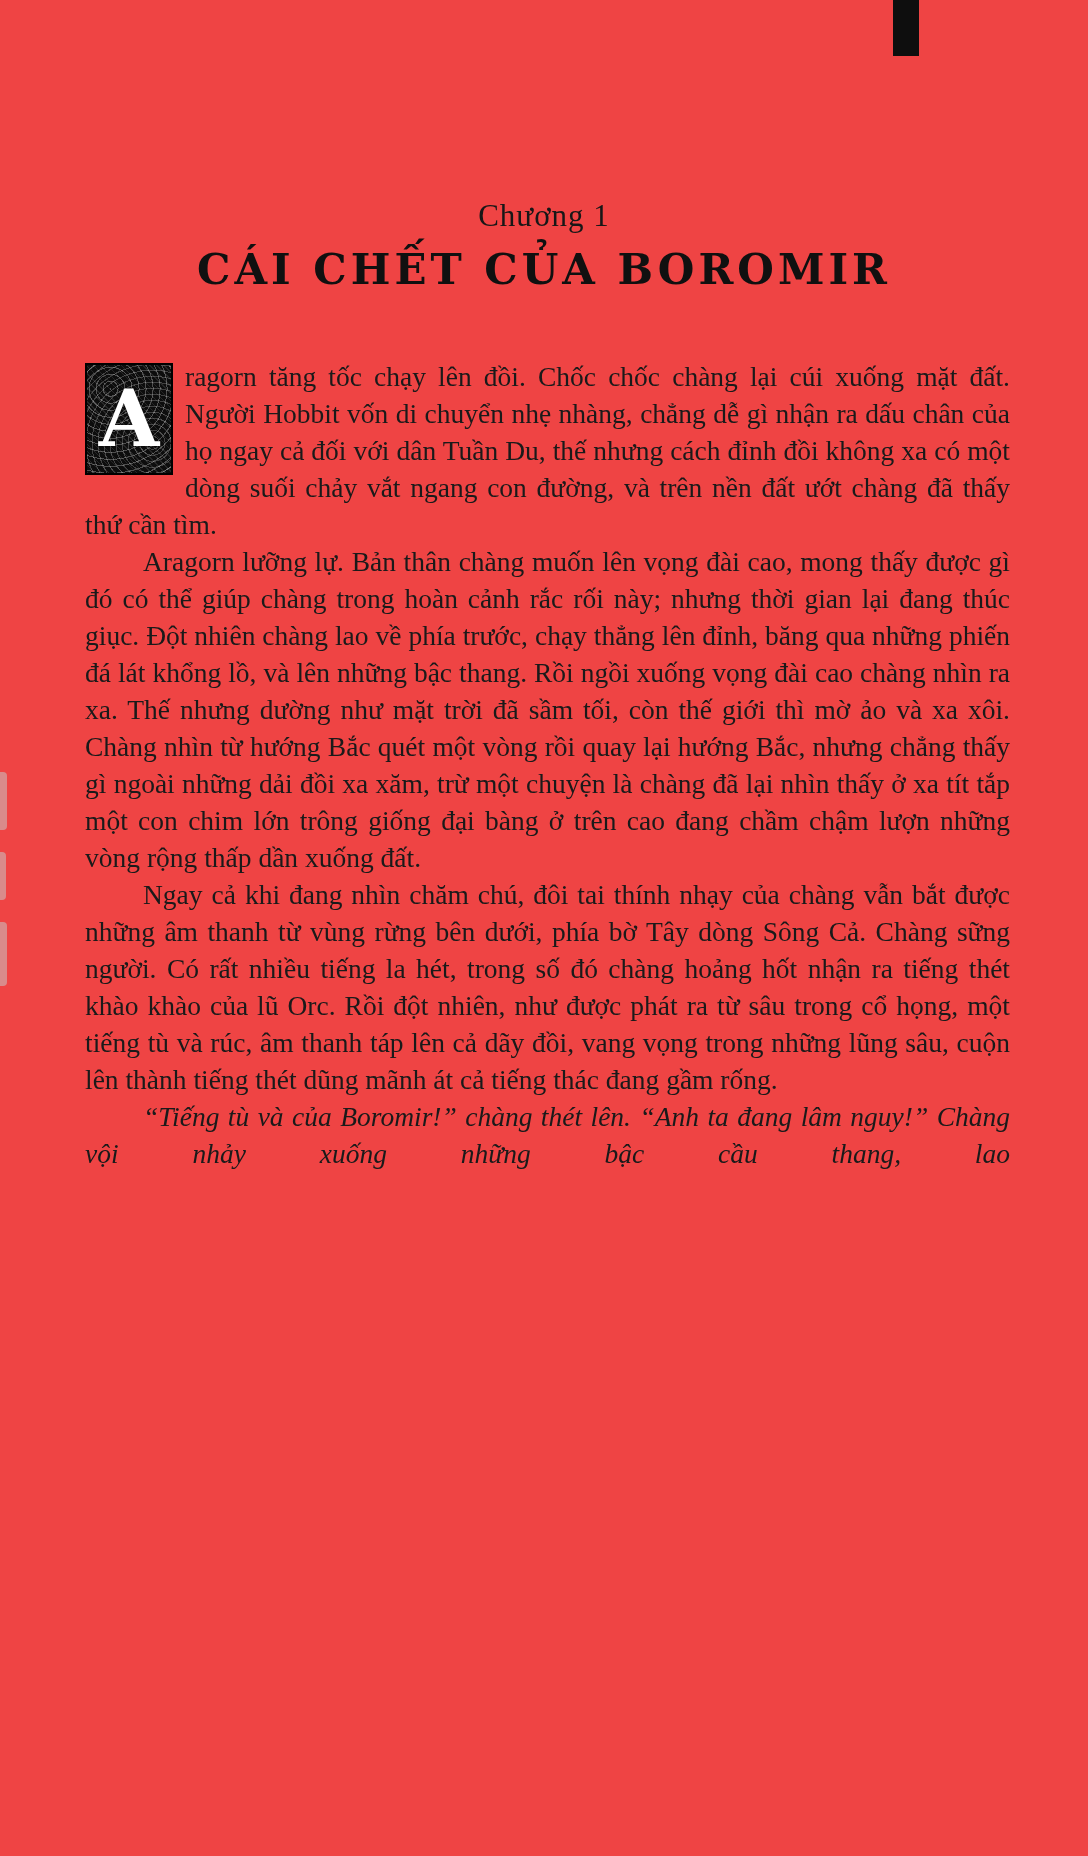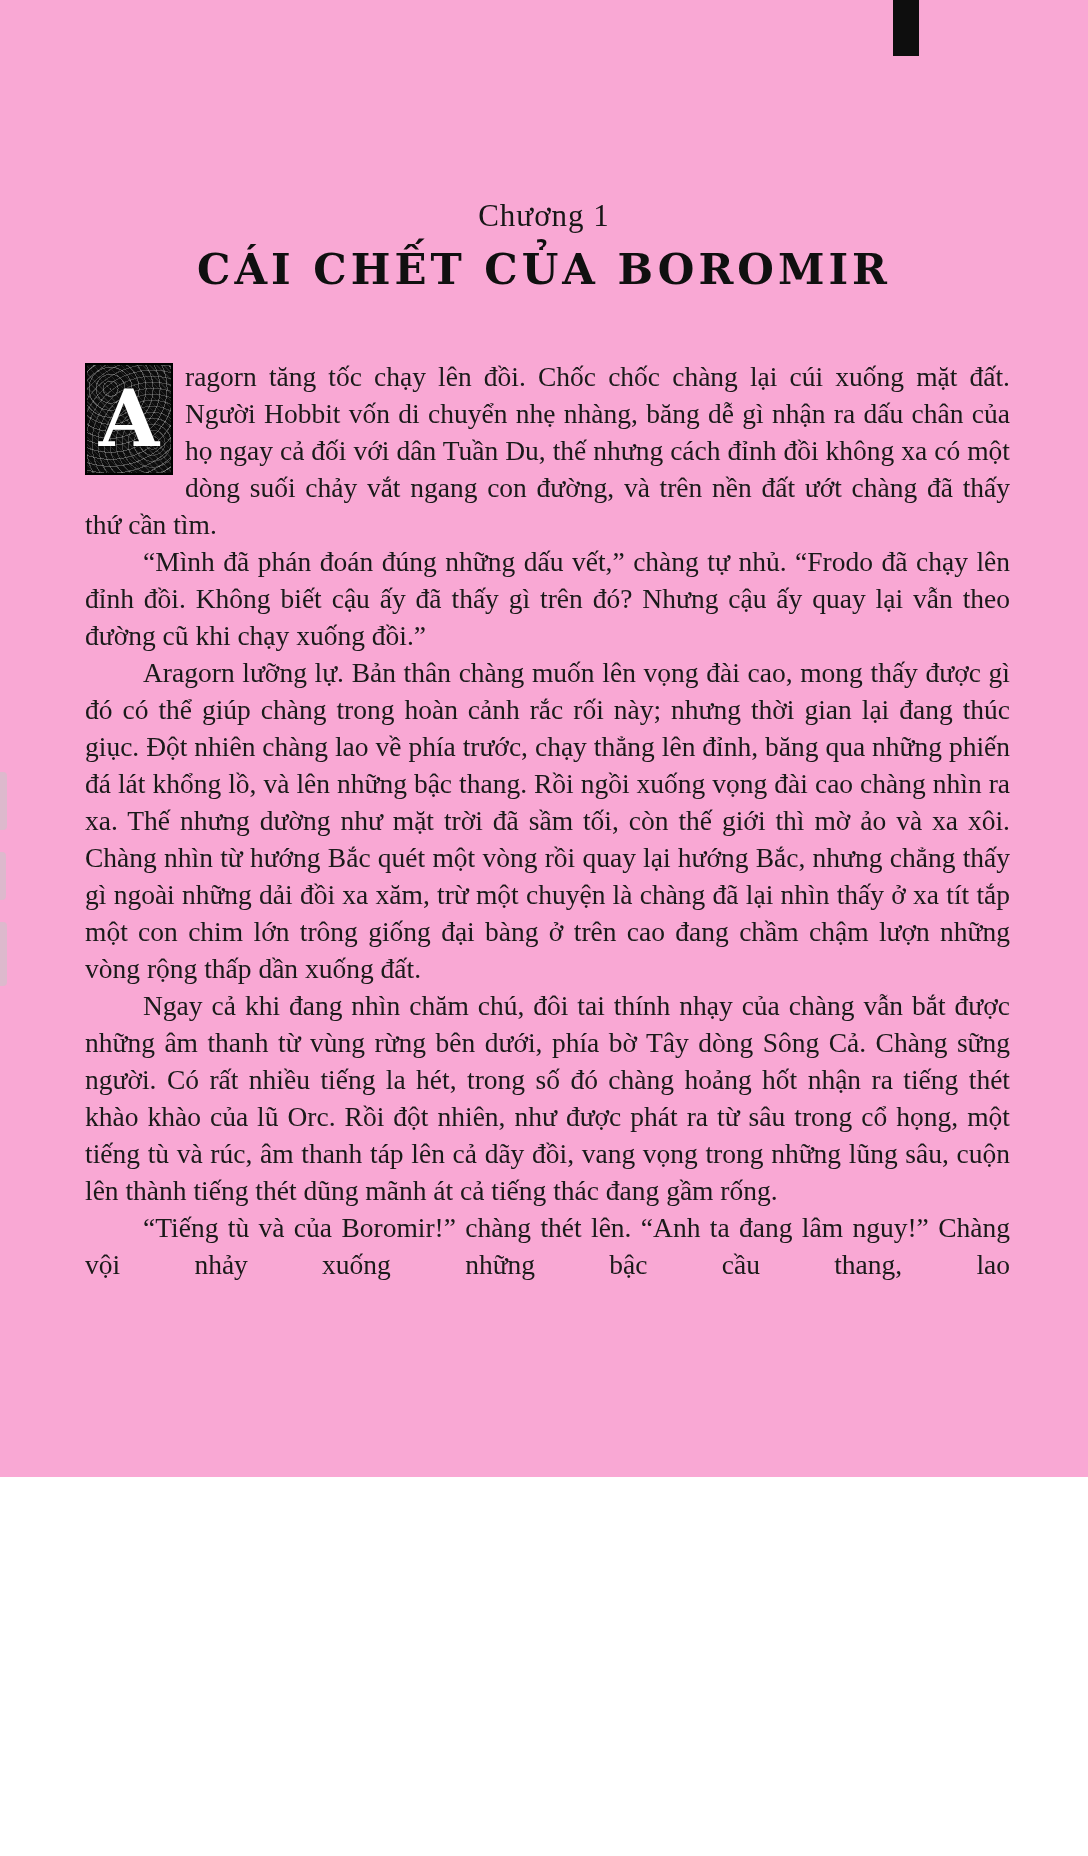--- a/index.html
+++ b/index.html
@@ -3,22 +3,22 @@
 <meta charset="utf-8">
 <style>
   html, body {
     margin: 0;
     padding: 0;
     background: #ffffff;
   }
   .page {
     position: relative;
     width: 1088px;
-    height: 1477px;
-    background: #f9a8d4;
+    height: 1856px;
+    background: #ef4444;
     overflow: hidden;
     font-family: "Liberation Serif", "DejaVu Serif", serif;
     color: #1a1a1a;
     box-sizing: border-box;
     padding-top: 198px;
   }
   
   .corner-mark {
     position: absolute;
     top: 0;
@@ -64,20 +64,21 @@
     text-align: justify;
   }
   .para {
     margin: 0;
   }
   .para.indent {
     text-indent: 58px;
   }
   .para.justify-last {
     text-align-last: justify;
+    font-style: italic;
   }
   
   .drop-cap {
     float: left;
     width: 88px;
     height: 112px;
     margin: 5px 12px 2px 0;
     background-color: #0d0d0d;
     background-image:
       repeating-radial-gradient(circle at 28% 22%, rgba(255,255,255,0.28) 0 1px, transparent 1px 7px),
@@ -110,24 +111,23 @@
 
   <div class="chapter-label">Chương 1</div>
 
   <h1 class="chapter-title">CÁI CHẾT CỦA BOROMIR</h1>
 
   <div class="text-block">
 
     <p class="para">
       <span class="drop-cap">
         <span class="drop-cap-letter">A</span>
-      </span><span>ragorn tăng tốc chạy lên đồi. Chốc chốc chàng lại cúi xuống mặt đất. Người Hobbit vốn di chuyển nhẹ nhàng, băng dễ gì nhận ra dấu chân của họ ngay cả đối với dân Tuần Du, thế nhưng cách đỉnh đồi không xa có một dòng suối chảy vắt ngang con đường, và trên nền đất ướt chàng đã thấy thứ cần tìm.</span>
+      </span><span>ragorn tăng tốc chạy lên đồi. Chốc chốc chàng lại cúi xuống mặt đất. Người Hobbit vốn di chuyển nhẹ nhàng, chẳng dễ gì nhận ra dấu chân của họ ngay cả đối với dân Tuần Du, thế nhưng cách đỉnh đồi không xa có một dòng suối chảy vắt ngang con đường, và trên nền đất ướt chàng đã thấy thứ cần tìm.</span>
     </p>
 
-    <p class="para indent">“Mình đã phán đoán đúng những dấu vết,” chàng tự nhủ. “Frodo đã chạy lên đỉnh đồi. Không biết cậu ấy đã thấy gì trên đó? Nhưng cậu ấy quay lại vẫn theo đường cũ khi chạy xuống đồi.”</p>
 
     <p class="para indent">Aragorn lưỡng lự. Bản thân chàng muốn lên vọng đài cao, mong thấy được gì đó có thể giúp chàng trong hoàn cảnh rắc rối này; nhưng thời gian lại đang thúc giục. Đột nhiên chàng lao về phía trước, chạy thẳng lên đỉnh, băng qua những phiến đá lát khổng lồ, và lên những bậc thang. Rồi ngồi xuống vọng đài cao chàng nhìn ra xa. Thế nhưng dường như mặt trời đã sầm tối, còn thế giới thì mờ ảo và xa xôi. Chàng nhìn từ hướng Bắc quét một vòng rồi quay lại hướng Bắc, nhưng chẳng thấy gì ngoài những dải đồi xa xăm, trừ một chuyện là chàng đã lại nhìn thấy ở xa tít tắp một con chim lớn trông giống đại bàng ở trên cao đang chầm chậm lượn những vòng rộng thấp dần xuống đất.</p>
 
     <p class="para indent">Ngay cả khi đang nhìn chăm chú, đôi tai thính nhạy của chàng vẫn bắt được những âm thanh từ vùng rừng bên dưới, phía bờ Tây dòng Sông Cả. Chàng sững người. Có rất nhiều tiếng la hét, trong số đó chàng hoảng hốt nhận ra tiếng thét khào khào của lũ Orc. Rồi đột nhiên, như được phát ra từ sâu trong cổ họng, một tiếng tù và rúc, âm thanh táp lên cả dãy đồi, vang vọng trong những lũng sâu, cuộn lên thành tiếng thét dũng mãnh át cả tiếng thác đang gầm rống.</p>
 
     <p class="para indent justify-last">“Tiếng tù và của Boromir!” chàng thét lên. “Anh ta đang lâm nguy!” Chàng vội nhảy xuống những bậc cầu thang, lao</p>
 
   </div>
 
 </div>

